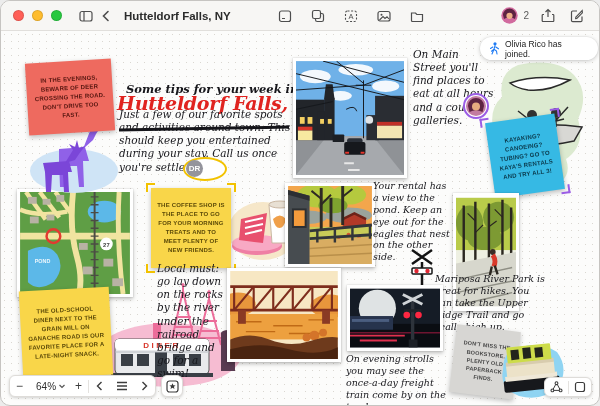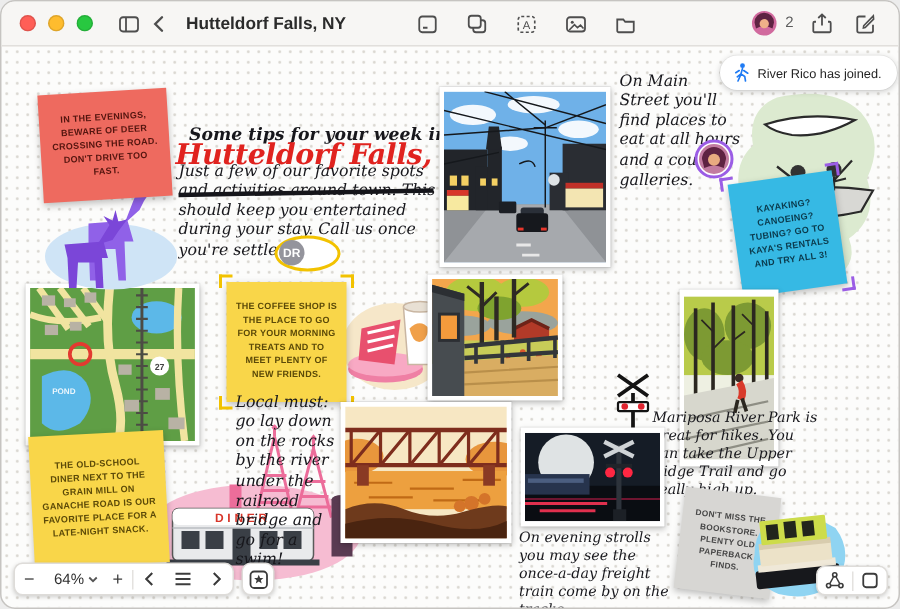--- a/index.html
+++ b/index.html
@@ -325,20 +325,21 @@
         <path d="M20 56 L86 52 V80 H20 Z" fill="#d9ad62"></path>
         <path d="M22 64 L86 60 M22 72 L86 69" stroke="#b98f4a" stroke-width="1.5"></path>
         <path d="M22 46 L86 40 M22 54 L86 50" stroke="#33363a" stroke-width="3"></path>
         <path d="M30 44 V58 M48 42 V58 M66 41 V56 M84 40 V54" stroke="#33363a" stroke-width="2.5"></path>
         <path d="M0 4 L22 10 V80 H0 Z" fill="#474c50"></path>
         <path d="M0 4 L22 10 V15 L0 9 Z" fill="#2c2f33"></path>
         <rect x="5" y="24" width="13" height="18" fill="#f49b3c" stroke="#2c2f33" stroke-width="2"></rect>
       </svg>
     </div>
 
+    <div class="script" style="left:372px;top:149px;width:78px;font-size:9.5px">Your rental has a view to the pond. Keep an eye out for the eagles that nest on the other side.</div>
 
     <div class="frame" style="left:452px;top:162px;width:66px;height:118px">
       <svg viewBox="0 0 62 112">
         <rect width="62" height="112" fill="#eef0e2"></rect>
         <rect width="62" height="54" fill="#b9cb4a"></rect>
         <g fill="#7d9a33">
             <ellipse cx="14" cy="26" rx="14" ry="18"></ellipse>
             <ellipse cx="44" cy="20" rx="16" ry="16"></ellipse>
             <ellipse cx="30" cy="42" rx="18" ry="12"></ellipse>
           </g>
@@ -488,21 +489,21 @@
       </svg>
     </div>
 
   </div>
 
   <div class="notif">
     <svg width="11" height="13" viewBox="0 0 11 13">
       <circle cx="6" cy="1.8" r="1.6" fill="#1f7bf4"></circle>
       <path d="M6 3.6 L5 7.2 L2.5 9.2 M5 7.2 L7.5 9 L8 12 M5 7.4 L3 12 M3.8 5 L1.5 6.5 M6.8 5 L9.5 6.8" stroke="#1f7bf4" stroke-width="1.1" fill="none" stroke-linecap="round"></path>
     </svg>
-    <span>River Rico has joined.</span>
+    <span>Olivia Rico has joined.</span>
   </div>
 
   <div class="pill" style="left:8px;top:374px;height:22px">
     <span class="btn">−</span>
     <span class="btn" style="padding:0 3px">
       <span class="zoomlbl">64%</span>
       <svg width="8" height="8" viewBox="0 0 8 8">
           <path d="M1.5 3 L4 5.5 L6.5 3" fill="none" stroke="#555" stroke-width="1.2"></path>
         </svg>
     </span>

